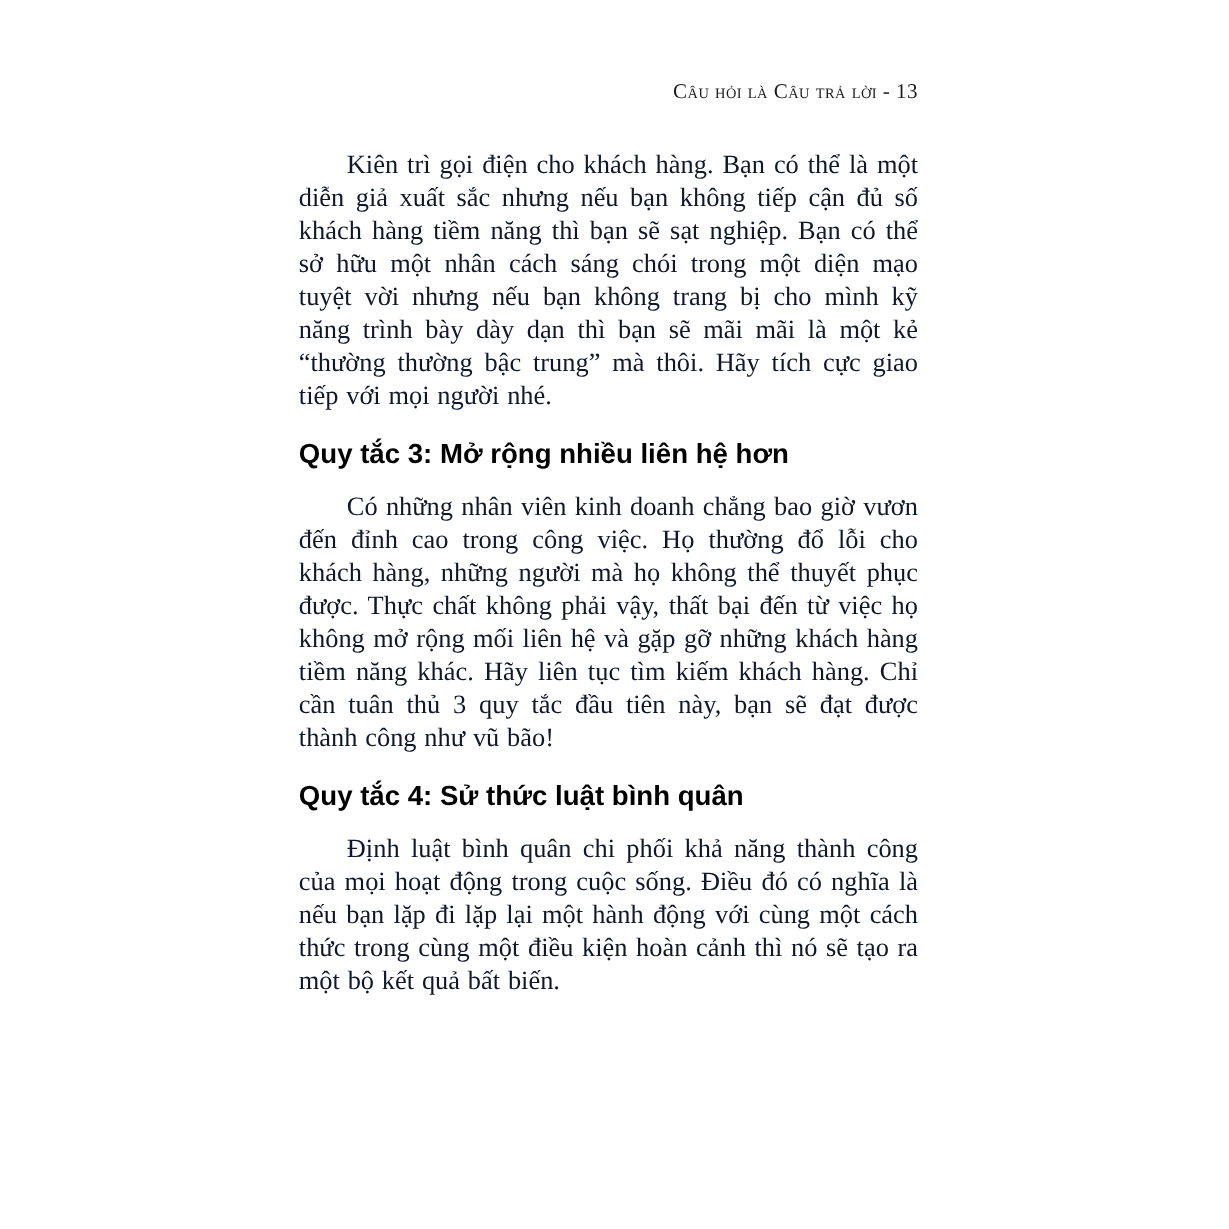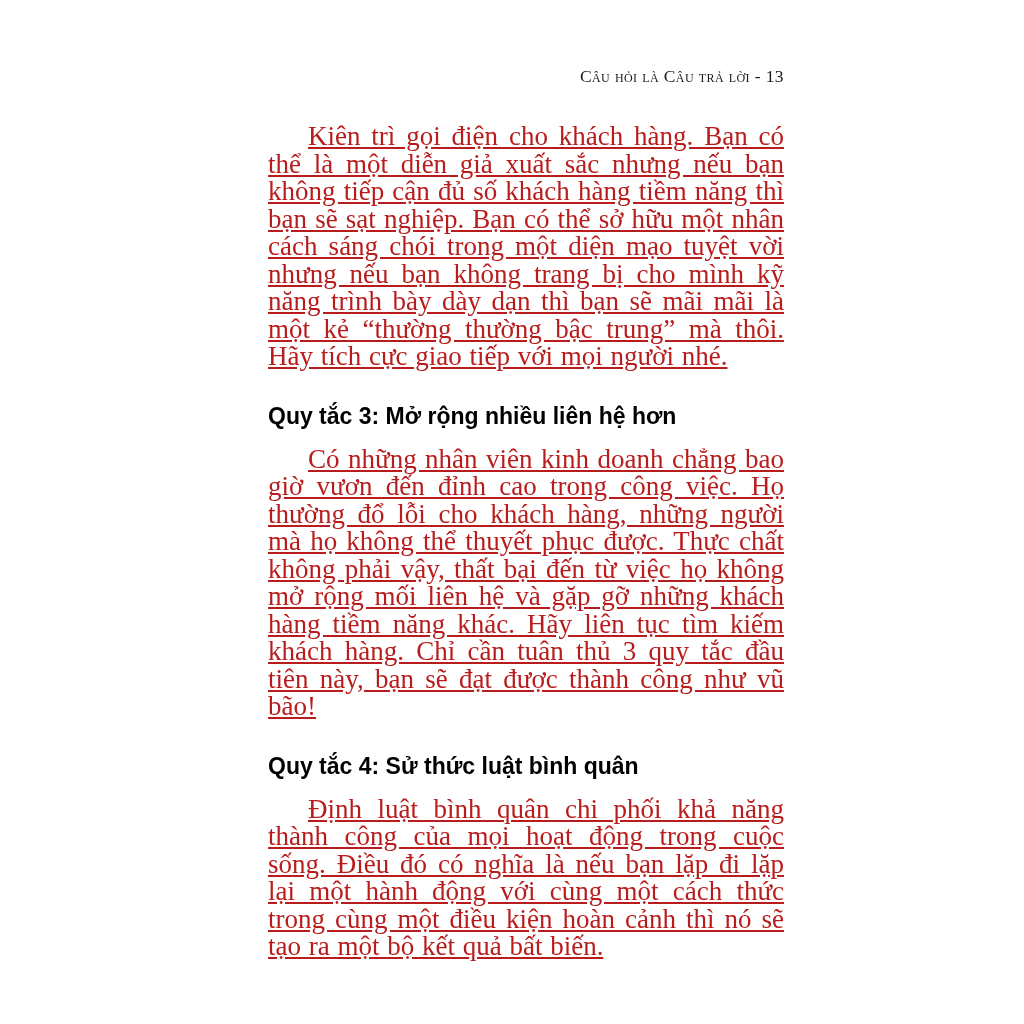--- a/index.html
+++ b/index.html
@@ -11,21 +11,21 @@
     position: relative;
     width: 1024px;
     height: 1024px;
     background: #ffffff;
     color: #1a1a1a;
     font-family: "Liberation Serif", serif;
     overflow: hidden;
   }
   .content {
     position: absolute;
-    left: 268px;
+    left: 249px;
     top: 66px;
     width: 516px;
   }
   .running-header {
     text-align: right;
     font-variant: small-caps;
     font-size: 17.5px;
     letter-spacing: 0.4px;
     color: #1a1a1a;
     margin: 0 0 36px 0;
@@ -33,32 +33,31 @@
   }
   .section-heading {
     font-family: "Liberation Sans", sans-serif;
     font-weight: bold;
     font-size: 23px;
     color: #000000;
     margin: 0 0 16px 0;
     letter-spacing: 0px;
   }
   .section + .section {
-    margin-top: 32px;
+    margin-top: 22px;
   }
   .section-body {
     font-family: "Liberation Serif", serif;
-    font-size: 27px;
+    font-size: 22px;
     line-height: 27.5px;
     text-align: justify;
     text-indent: 40px;
     margin: 0;
-    color: #b91c1c;
+    color: #0f172a;
     word-spacing: 1px;
-    text-decoration: underline;
   }
 </style>
 </head>
 <body>
 
 <div class="page">
   <div class="content">
 
     <div class="running-header">Câu hỏi là Câu trả lời - 13</div>
 

